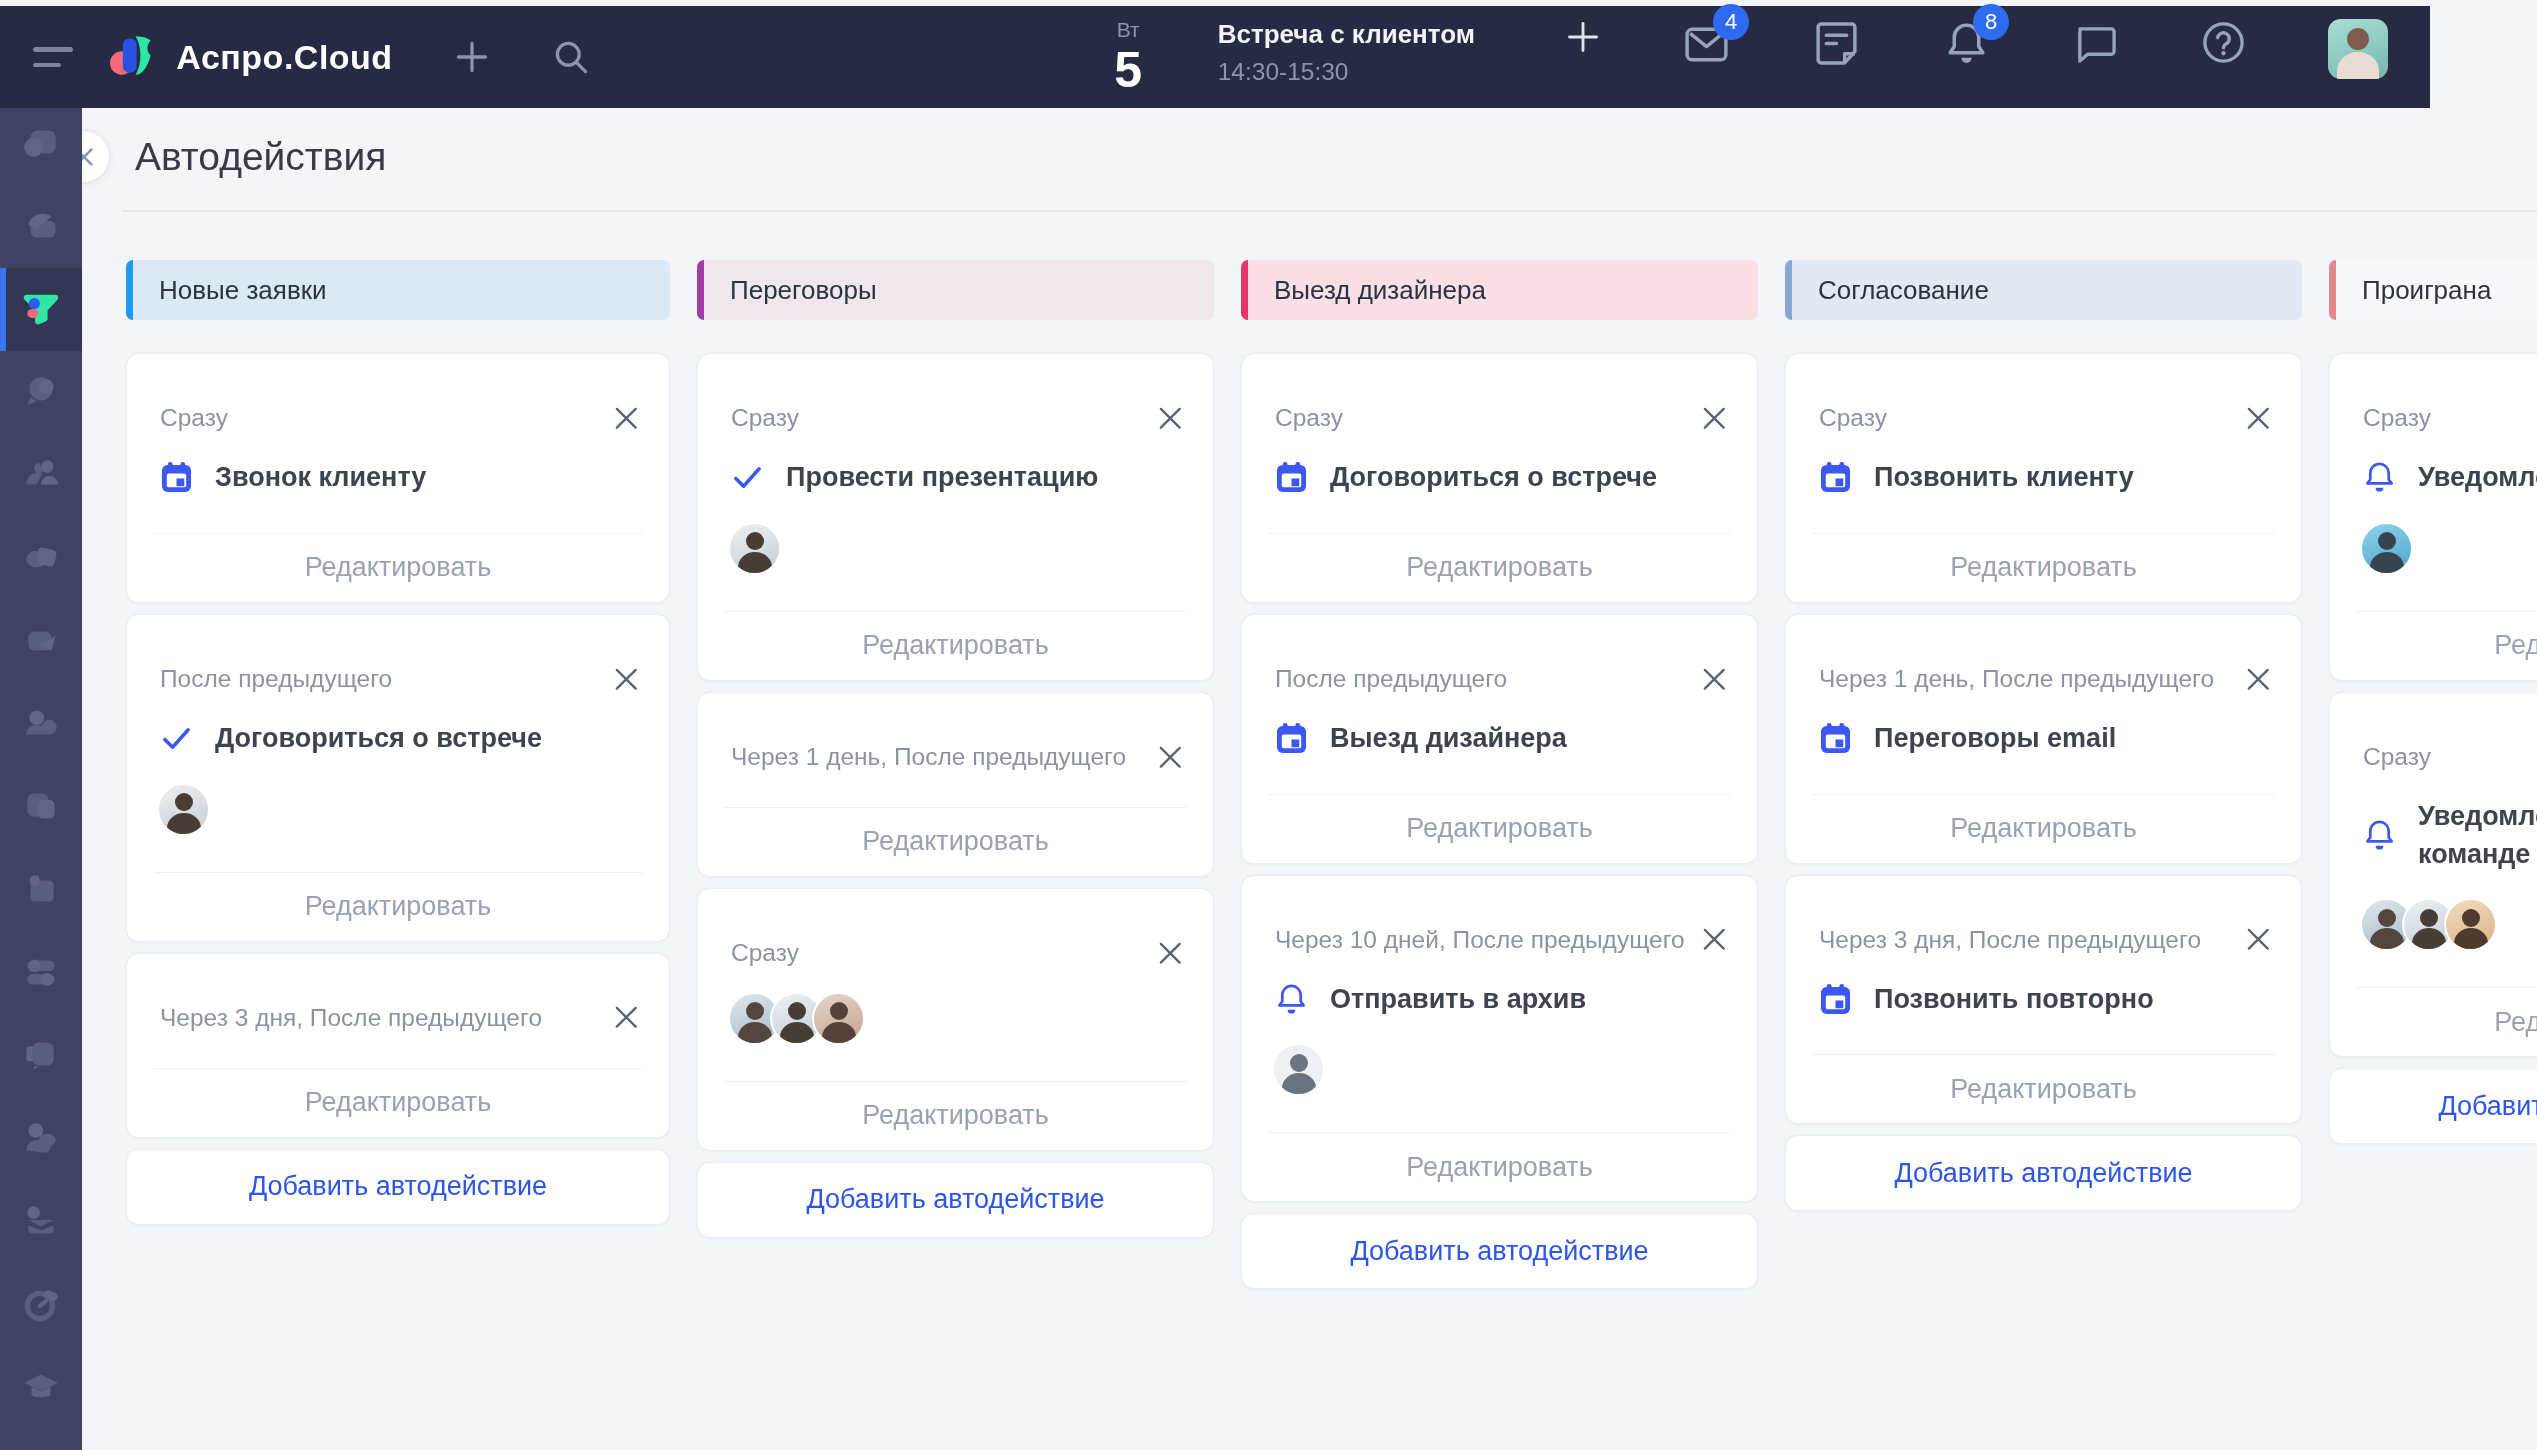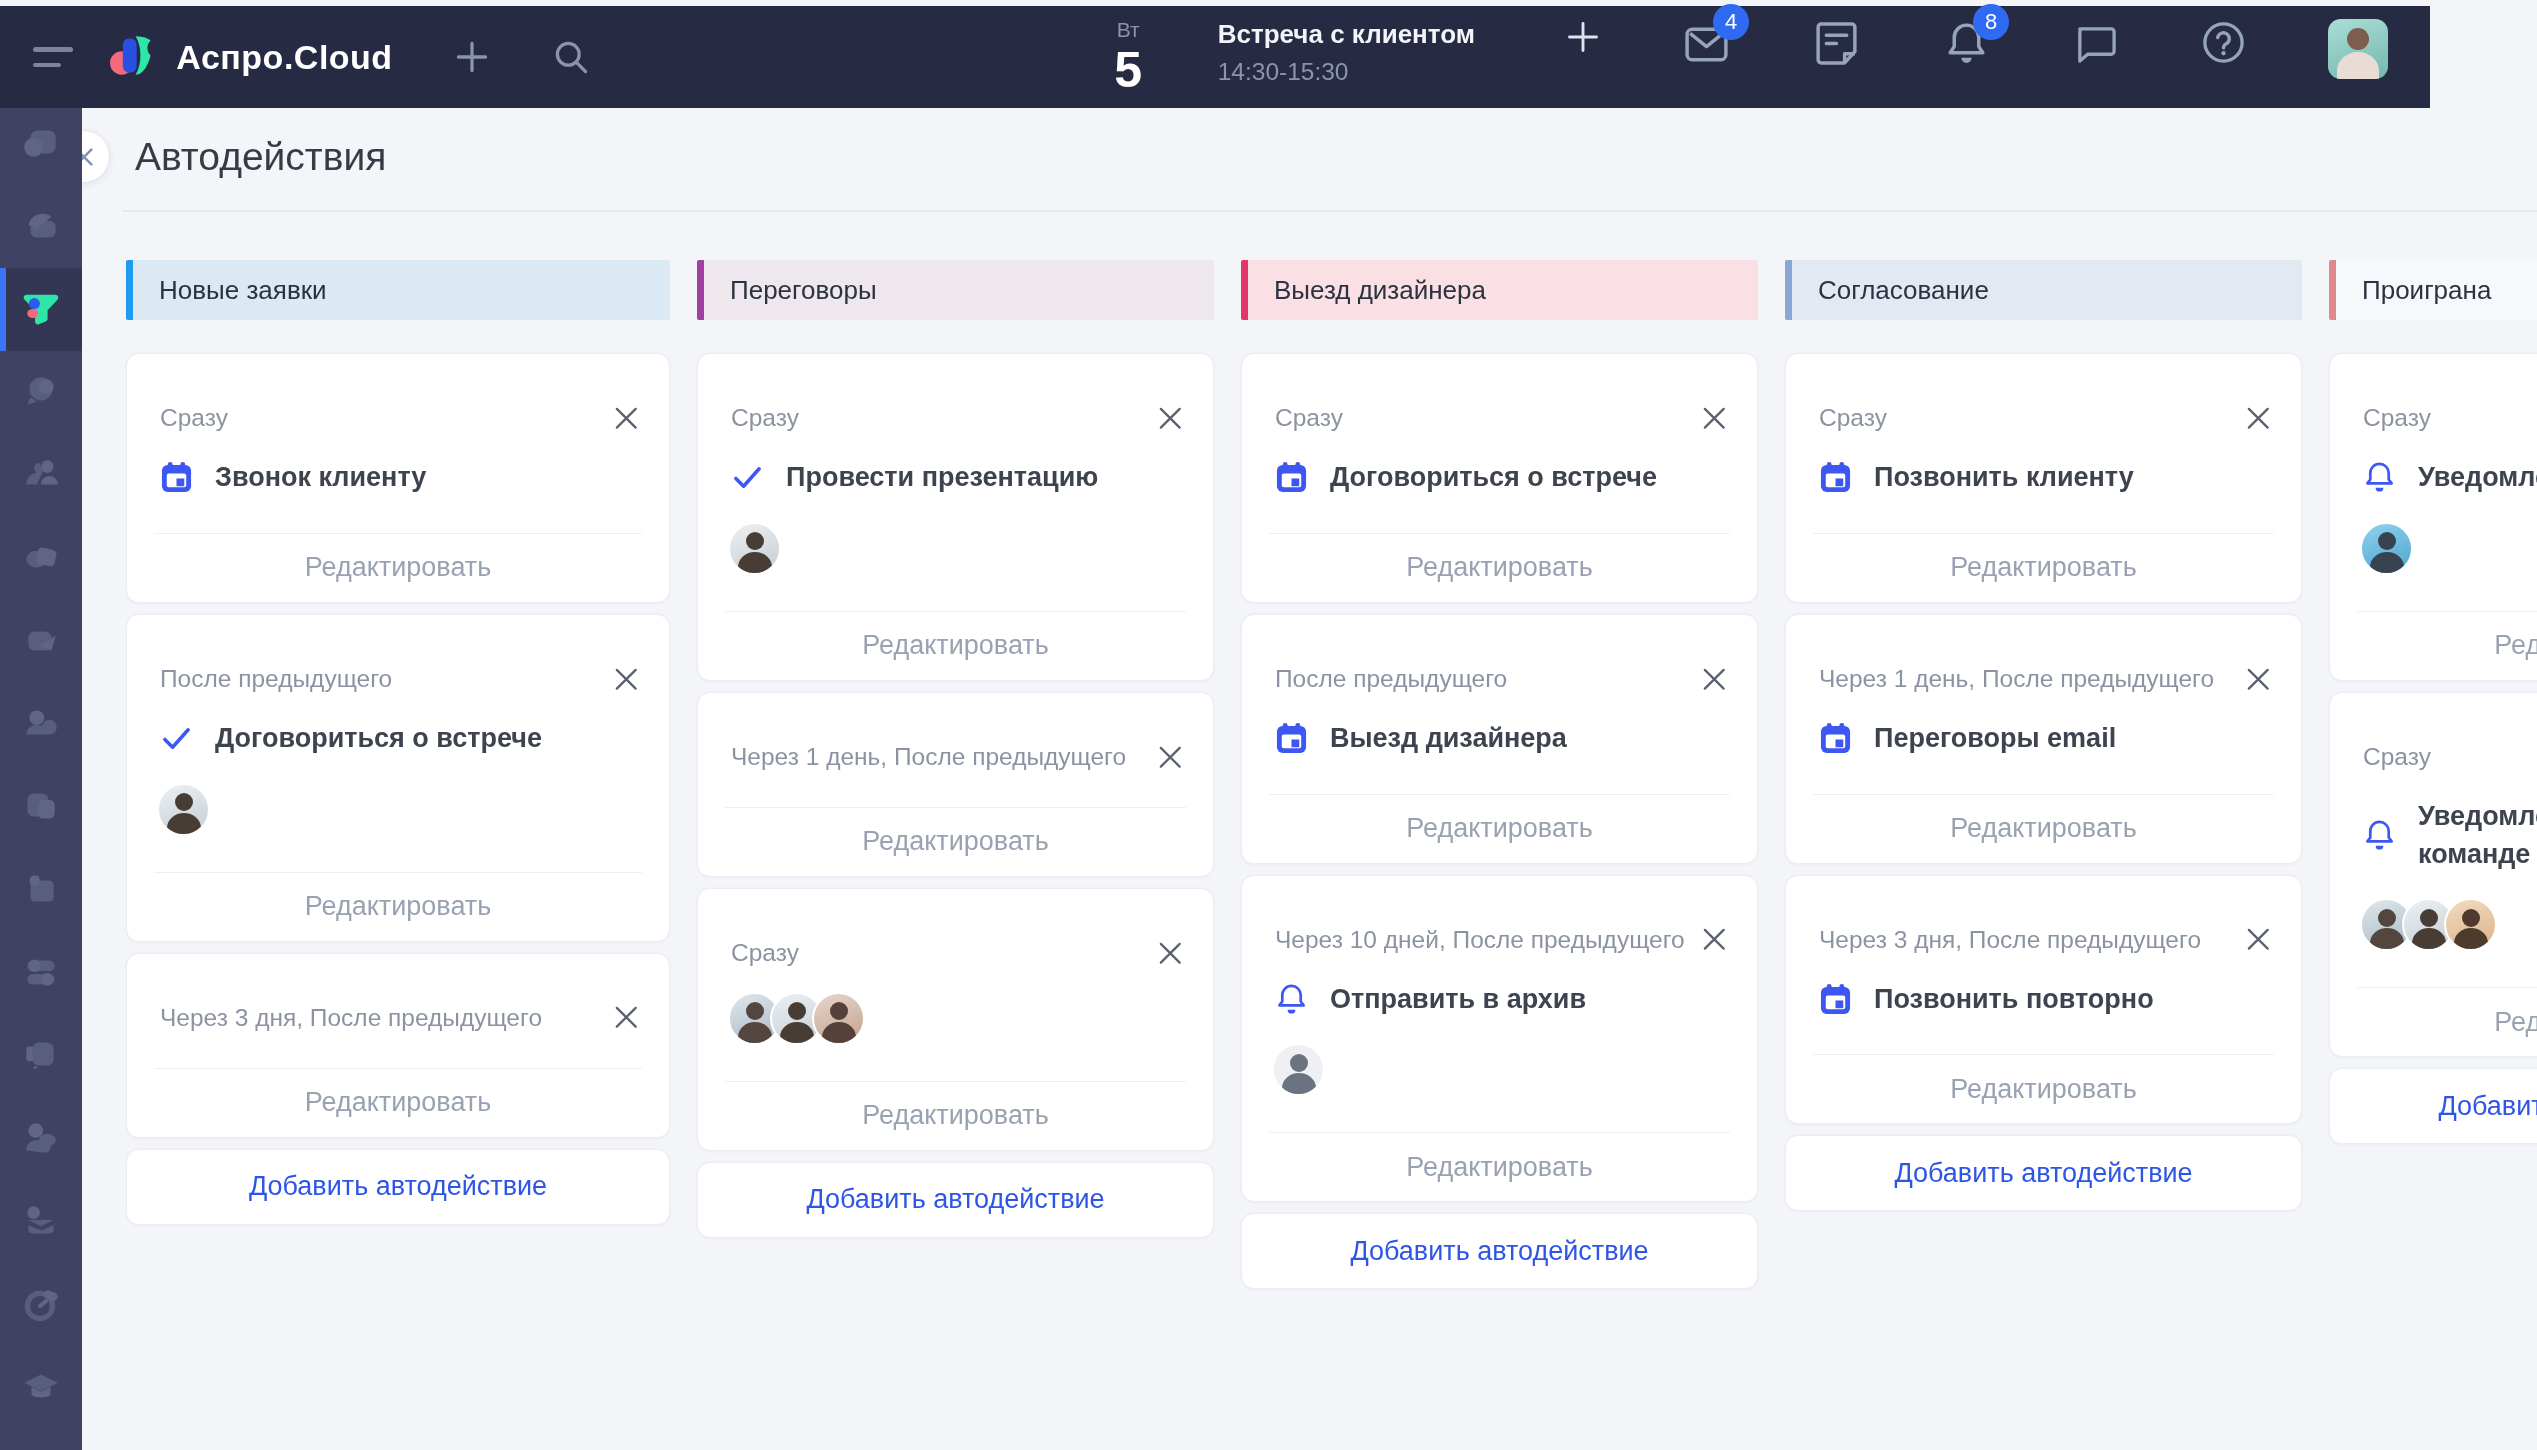--- a/index.html
+++ b/index.html
@@ -47,21 +47,21 @@
   .page-header::after { content:""; position:absolute; left:40px; right:0; bottom:0; height:1.8px; background:#e7e9f0; }
   .close-fab { position:absolute; left:-25px; top:28px; width:53px; height:53px; border-radius:50%;
                background:#ffffff; border:1.8px solid #e3e6ed; box-shadow:0 1.8px 7.3px rgba(30,40,80,.08);
                display:flex; align-items:center; justify-content:center; cursor:pointer; z-index:25; }
   .page-title { position:absolute; left:53px; top:33px; font-size:39px; color:#363b45; font-weight:500; }
 
   
   .board { display:flex; gap:27px; padding:48px 0 0 44px; align-items:flex-start; }
   .col { width:517px; flex:none; }
   .col.c0 { width:544px; }
-  .col-head { height:60px; border-radius:2px; display:flex; align-items:center; padding-left:33px;
+  .col-head { height:60px; border-radius:7px; display:flex; align-items:center; padding-left:33px;
               font-size:26px; color:#2c3340; position:relative; overflow:hidden; margin-bottom:33px; cursor:pointer; }
   .col-head::before { content:""; position:absolute; left:0; top:0; bottom:0; width:7.3px; background:var(--bar); }
   .ch-blue   { background:#dbe9f5; --bar:#1e9bf0; }
   .ch-purple { background:#efe7ee; --bar:#a13ea1; }
   .ch-pink   { background:#fadfe5; --bar:#e4356b; }
   .ch-slate  { background:#e3e9f2; --bar:#88a7d3; }
   .ch-salmon { background:#f7f8fb; --bar:#e0888c; }
 
   .card { background:#ffffff; border:1.8px solid #e9ecf3; border-radius:12.7px; margin-bottom:11px;
           box-shadow:0 0.9px 2.7px rgba(25,39,80,.04); }

